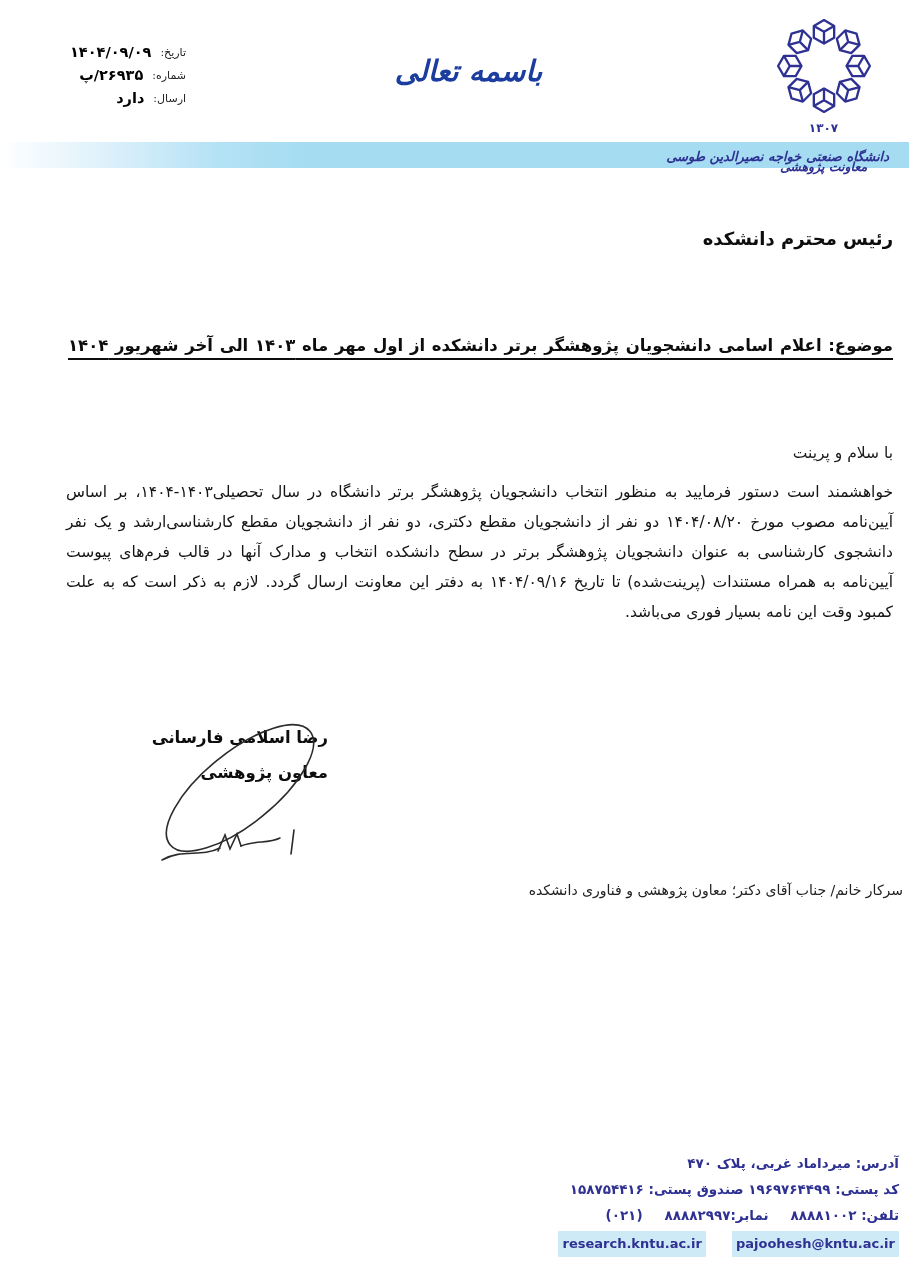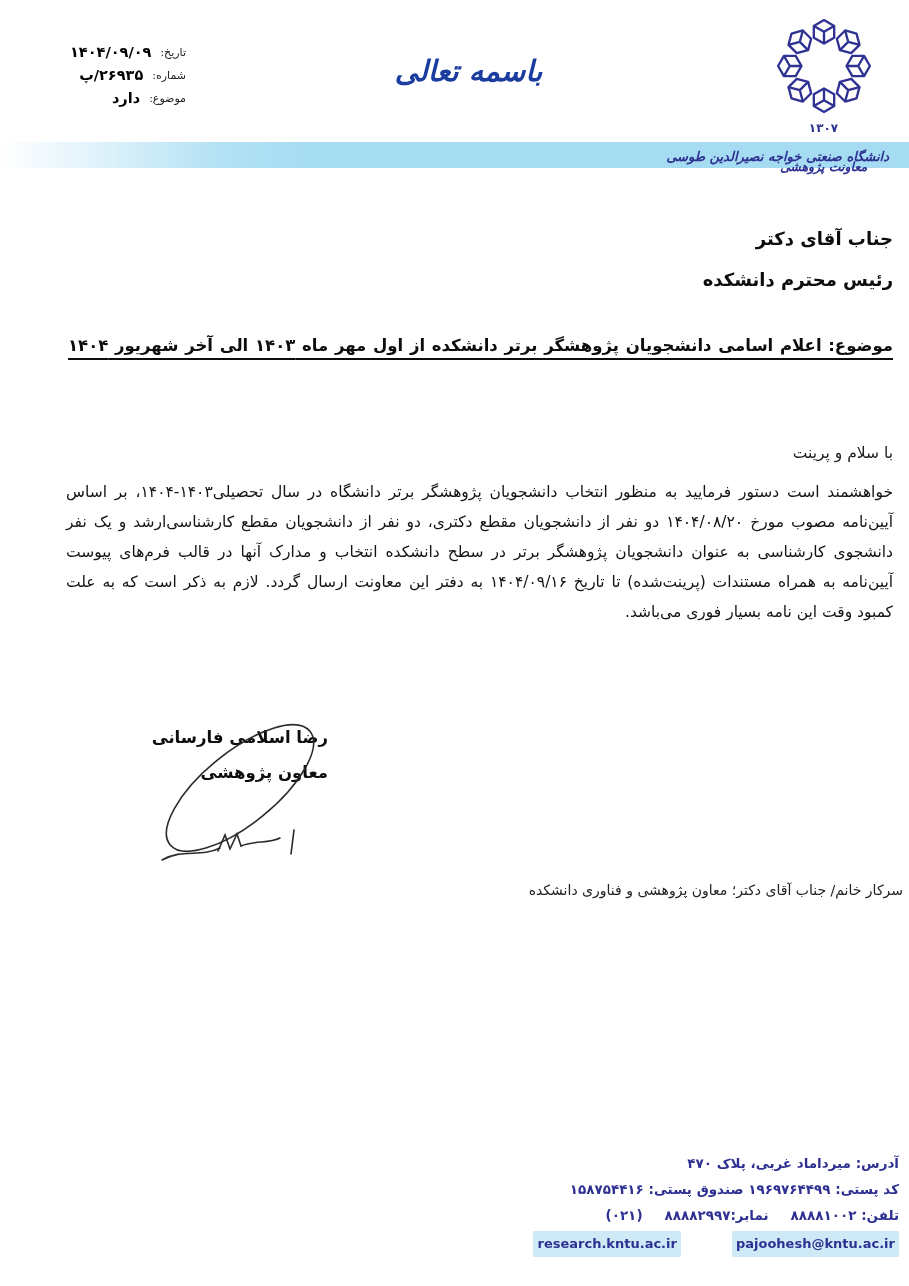--- a/index.html
+++ b/index.html
@@ -57,38 +57,38 @@
     font-size:16.5px;font-weight:bold;line-height:35px;color:#0d0d0d;z-index:1;}
   .scrawl{position:absolute;left:128px;top:708px;z-index:2;pointer-events:none;}
   
   .cc-line{position:absolute;top:882px;right:6px;direction:rtl;font-size:14px;color:#222;}
   
   .footer{position:absolute;top:1150px;right:10px;direction:rtl;text-align:right;
     color:#2e3192;font-weight:bold;font-size:13.5px;line-height:26px;}
   .phone-row{display:flex;direction:rtl;gap:22px;justify-content:flex-start;}
   .links-row{display:flex;direction:ltr;justify-content:flex-end;gap:26px;margin-top:3px;}
   .footer a{color:#2e3192;text-decoration:none;font-weight:bold;font-size:13px;
-    background:#cfeaf7;padding:0 4px;border-radius:1px;margin-left:25px;}
+    background:#cfeaf7;padding:0 4px;border-radius:1px;}
 </style>
 </head>
 <body>
 
 <div class="page">
 
   <div class="meta">
     <div class="meta-row">
       <span class="meta-label">تاریخ:</span>
       <span class="meta-value">۱۴۰۴/۰۹/۰۹</span>
     </div>
     <div class="meta-row">
       <span class="meta-label">شماره:</span>
       <span class="meta-value">۲۶۹۳۵/پ</span>
     </div>
     <div class="meta-row">
-      <span class="meta-label">موضوع:</span>
+      <span class="meta-label">ارسال:</span>
       <span class="meta-value">دارد</span>
     </div>
   </div>
 
   <div class="besmele">باسمه تعالی</div>
 
   <div class="band"></div>
 
   <div class="logo-block">
     <svg class="logo-emblem" width="108" height="108" viewBox="0 0 120 120">
@@ -106,21 +106,20 @@
       <use href="#cube" transform="rotate(225 60 60)"></use>
       <use href="#cube" transform="rotate(270 60 60)"></use>
       <use href="#cube" transform="rotate(315 60 60)"></use>
     </svg>
     <div class="logo-year">۱۳۰۷</div>
     <div class="uni-name">دانشگاه صنعتی خواجه نصیرالدین طوسی</div>
     <div class="dept">معاونت پژوهشی</div>
   </div>
 
   <div class="recipient">
-    <div>جناب آقای دکتر</div>
     <div>رئیس محترم دانشکده</div>
   </div>
 
   <div class="subject">موضوع: اعلام اسامی دانشجویان پژوهشگر برتر دانشکده از اول مهر ماه ۱۴۰۳ الی آخر شهریور ۱۴۰۴</div>
 
   <div class="salutation">با سلام و پرینت</div>
   <div class="body-text">خواهشمند است دستور فرمایید به منظور انتخاب دانشجویان پژوهشگر برتر دانشگاه در سال تحصیلی۱۴۰۳-۱۴۰۴، بر اساس آیین‌نامه مصوب مورخ ۱۴۰۴/۰۸/۲۰ دو نفر از دانشجویان مقطع دکتری، دو نفر از دانشجویان مقطع کارشناسی‌ارشد و یک نفر دانشجوی کارشناسی به عنوان دانشجویان پژوهشگر برتر در سطح دانشکده انتخاب و مدارک آنها در قالب فرم‌های پیوست آیین‌نامه به همراه مستندات (پرینت‌شده) تا تاریخ ۱۴۰۴/۰۹/۱۶ به دفتر این معاونت ارسال گردد. لازم به ذکر است که به علت کمبود وقت این نامه بسیار فوری می‌باشد.</div>
 
   <div class="signer">
     <div>رضا اسلامی فارسانی</div>

